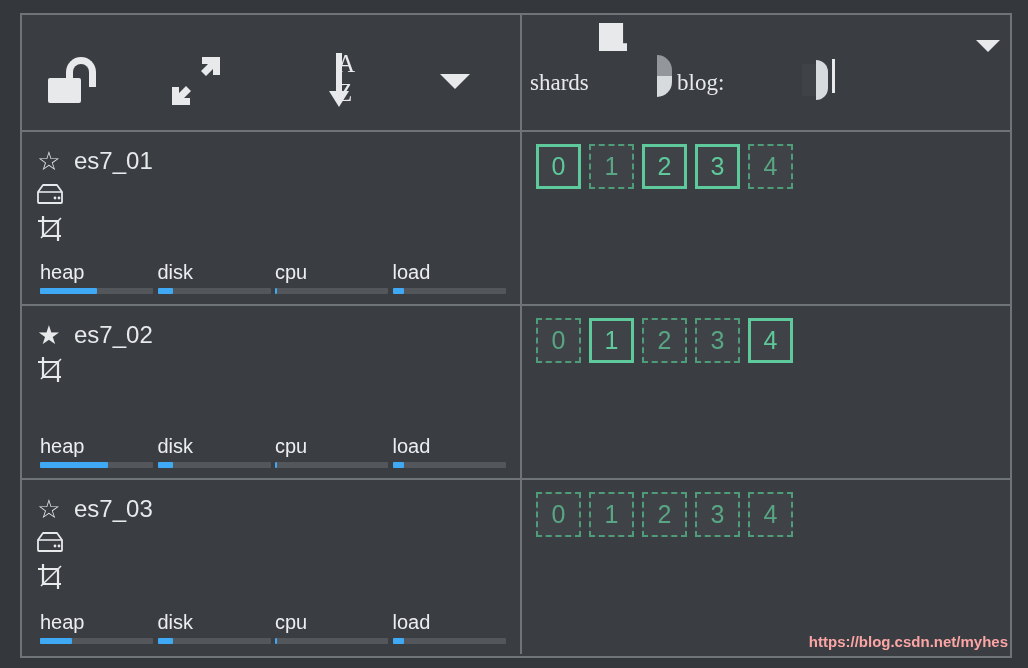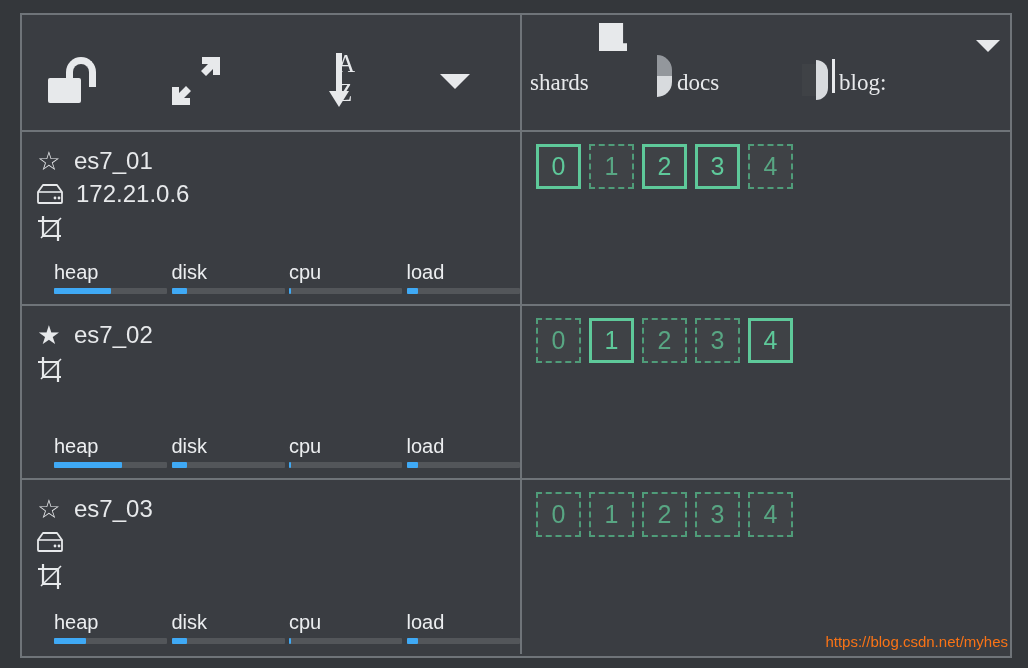--- a/index.html
+++ b/index.html
@@ -211,21 +211,21 @@
   }
 
   .hdd-icon { width: 28px; height: 22px; }
 
   .crop-line { height: 37px; display: flex; align-items: center; }
   .crop-icon { width: 27px; height: 27px; margin-left: 1px; }
 
   
   .metrics {
     position: absolute;
-    left: 32px;
+    left: 18px;
     bottom: 10px;
     width: 470px;
     display: flex;
   }
   .metric { width: 122px; }
   .metric .mlabel {
     color: #eceef0;
     font-size: 20px;
     line-height: 24px;
     margin-bottom: 4px;
@@ -258,24 +258,25 @@
     background: #3f4246;
   }
   .shard.primary { border: 3px solid #5ec99a; }
   .shard.replica { border: 2px dashed #4f9c79; color: #58a683; }
 
   
   .watermark {
     position: absolute;
     right: 2px;
     bottom: 4px;
-    color: #f97316;
+    color: #fca5a5;
     font-size: 15px;
     white-space: nowrap;
     letter-spacing: 0px;
+    font-weight: bold;
   }
 </style>
 </head>
 <body>
 
 <div id="app">
   <div class="panel">
 
     <div class="header">
 
@@ -315,21 +316,20 @@
         <div class="glyph-square"></div>
         <div class="glyph-half-a"></div>
         <div class="glyph-half-b">
           <div class="dark"></div>
           <div class="lite"></div>
         </div>
         <div class="glyph-bar"></div>
 
         <div class="summary">
           <span class="lbl" style="width:125px;overflow:hidden;">shards</span>
-          <span class="lbl" style="margin-left:22px;width:140px;">docs</span>
           <span class="lbl" style="margin-left:22px;">blog:</span>
         </div>
 
         <div class="icon-caret-right">
           <div class="caret"></div>
         </div>
 
       </div>
     </div>
 
@@ -341,21 +341,20 @@
           <span class="txt">es7_01</span>
         </div>
 
         <div class="node-line">
           <svg class="hdd-icon" viewBox="0 0 28 22">
             <path d="M2 9 L7 2 L21 2 L26 9 L26 19 Q26 20 25 20 L3 20 Q2 20 2 19 Z" fill="none" stroke="#e7e9eb" stroke-width="1.8" stroke-linejoin="round"></path>
             <line x1="2" y1="9" x2="26" y2="9" stroke="#e7e9eb" stroke-width="1.6"></line>
             <circle cx="19" cy="15" r="1.4" fill="#e7e9eb"></circle>
             <circle cx="23" cy="15" r="1.4" fill="#e7e9eb"></circle>
           </svg>
-          <span class="txt">172.21.0.6</span>
         </div>
 
         <div class="crop-line">
           <svg class="crop-icon" viewBox="0 0 27 27">
             <path d="M6 1 L6 21 L24 21" fill="none" stroke="#e7e9eb" stroke-width="2.2"></path>
             <path d="M1 6 L21 6 L21 26" fill="none" stroke="#e7e9eb" stroke-width="2.2"></path>
             <line x1="4" y1="23" x2="24" y2="3" stroke="#e7e9eb" stroke-width="1.6"></line>
           </svg>
         </div>
 

